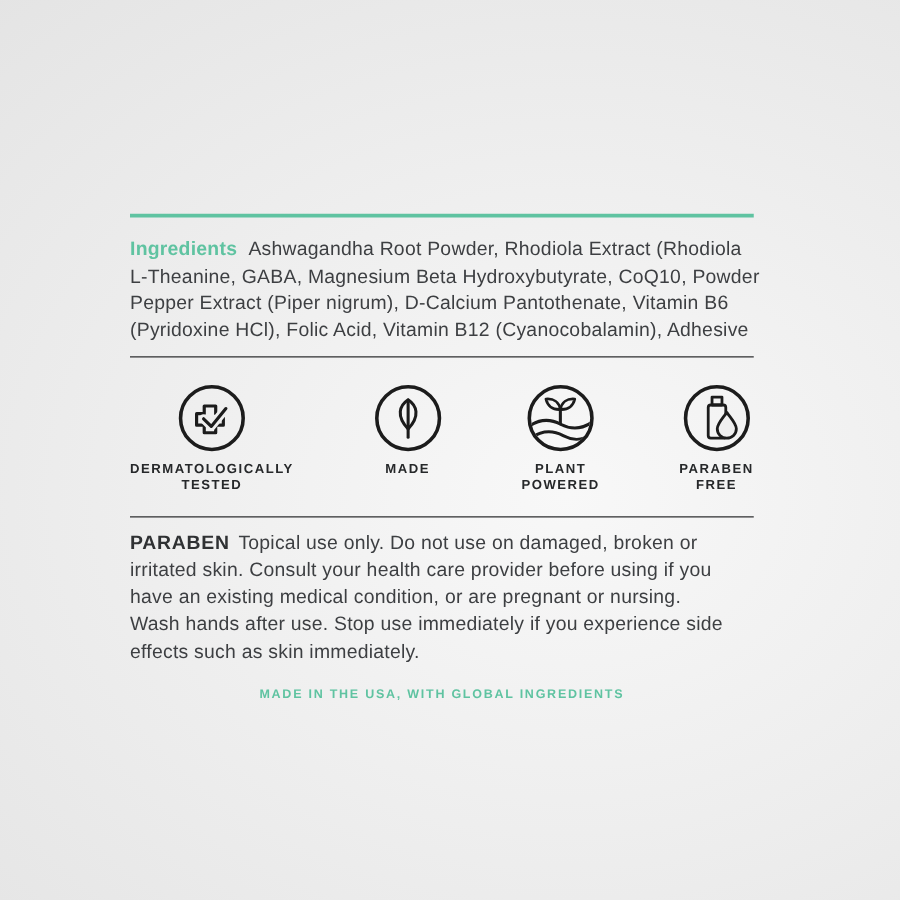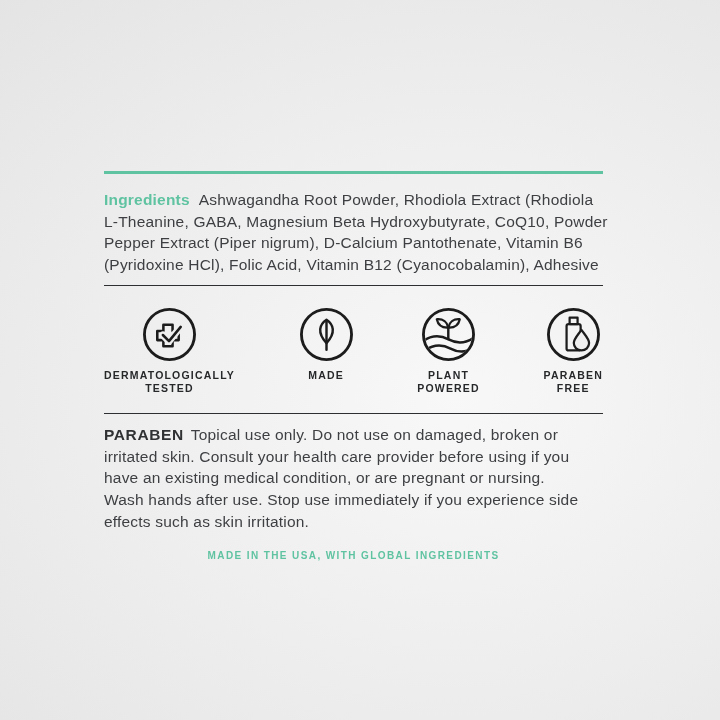--- a/index.html
+++ b/index.html
@@ -161,18 +161,18 @@
 
   <hr class="rule-dark">
 
   <div class="para warning">
     <div class="line">
       <span class="warn-label">PARABEN</span><span>Topical use only. Do not use on damaged, broken or</span>
     </div>
     <div class="line">irritated skin. Consult your health care provider before using if you</div>
     <div class="line">have an existing medical condition, or are pregnant or nursing.</div>
     <div class="line">Wash hands after use. Stop use immediately if you experience side</div>
-    <div class="line">effects such as skin irritation.</div>
+    <div class="line">effects such as skin immediately.</div>
   </div>
 
   <div class="footer-note">MADE IN THE USA, WITH GLOBAL INGREDIENTS</div>
 
 </div>
 
 </body></html>

